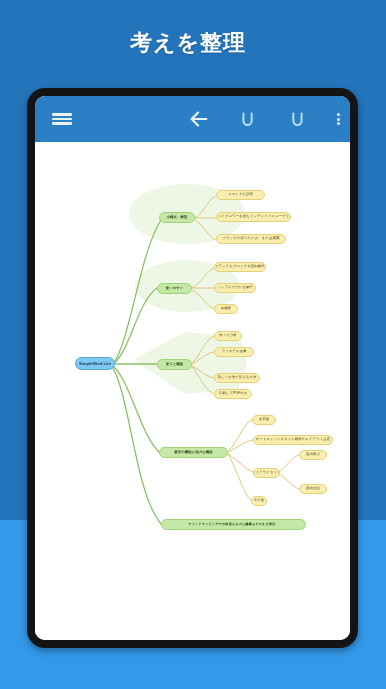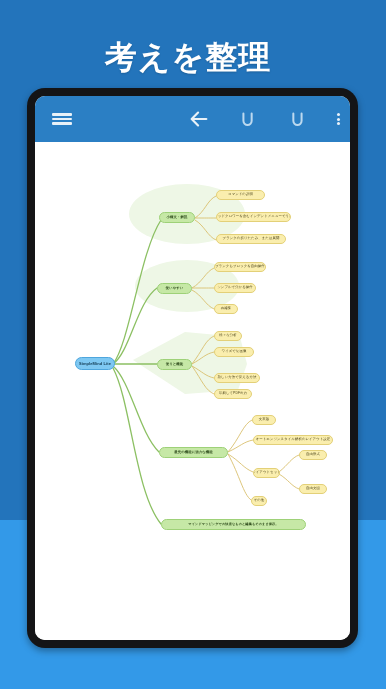--- a/index.html
+++ b/index.html
@@ -29,25 +29,25 @@
   #bg-bottom {
     position: absolute;
     left: 0; top: 520px;
     width: 386px; height: 169px;
     background: #3399e8;
   }
 
   
   #heading {
     position: absolute;
-    left: 0; top: 36px;
+    left: 0; top: 28px;
     width: 376px;
     text-align: center;
     color: #ffffff;
-    font-size: 32px;
+    font-size: 22px;
     font-weight: bold;
     letter-spacing: 1px;
     z-index: 5;
     text-shadow: 0 1px 2px rgba(0,0,0,0.18);
   }
 
   
   #phone {
     position: absolute;
     left: 27px;

